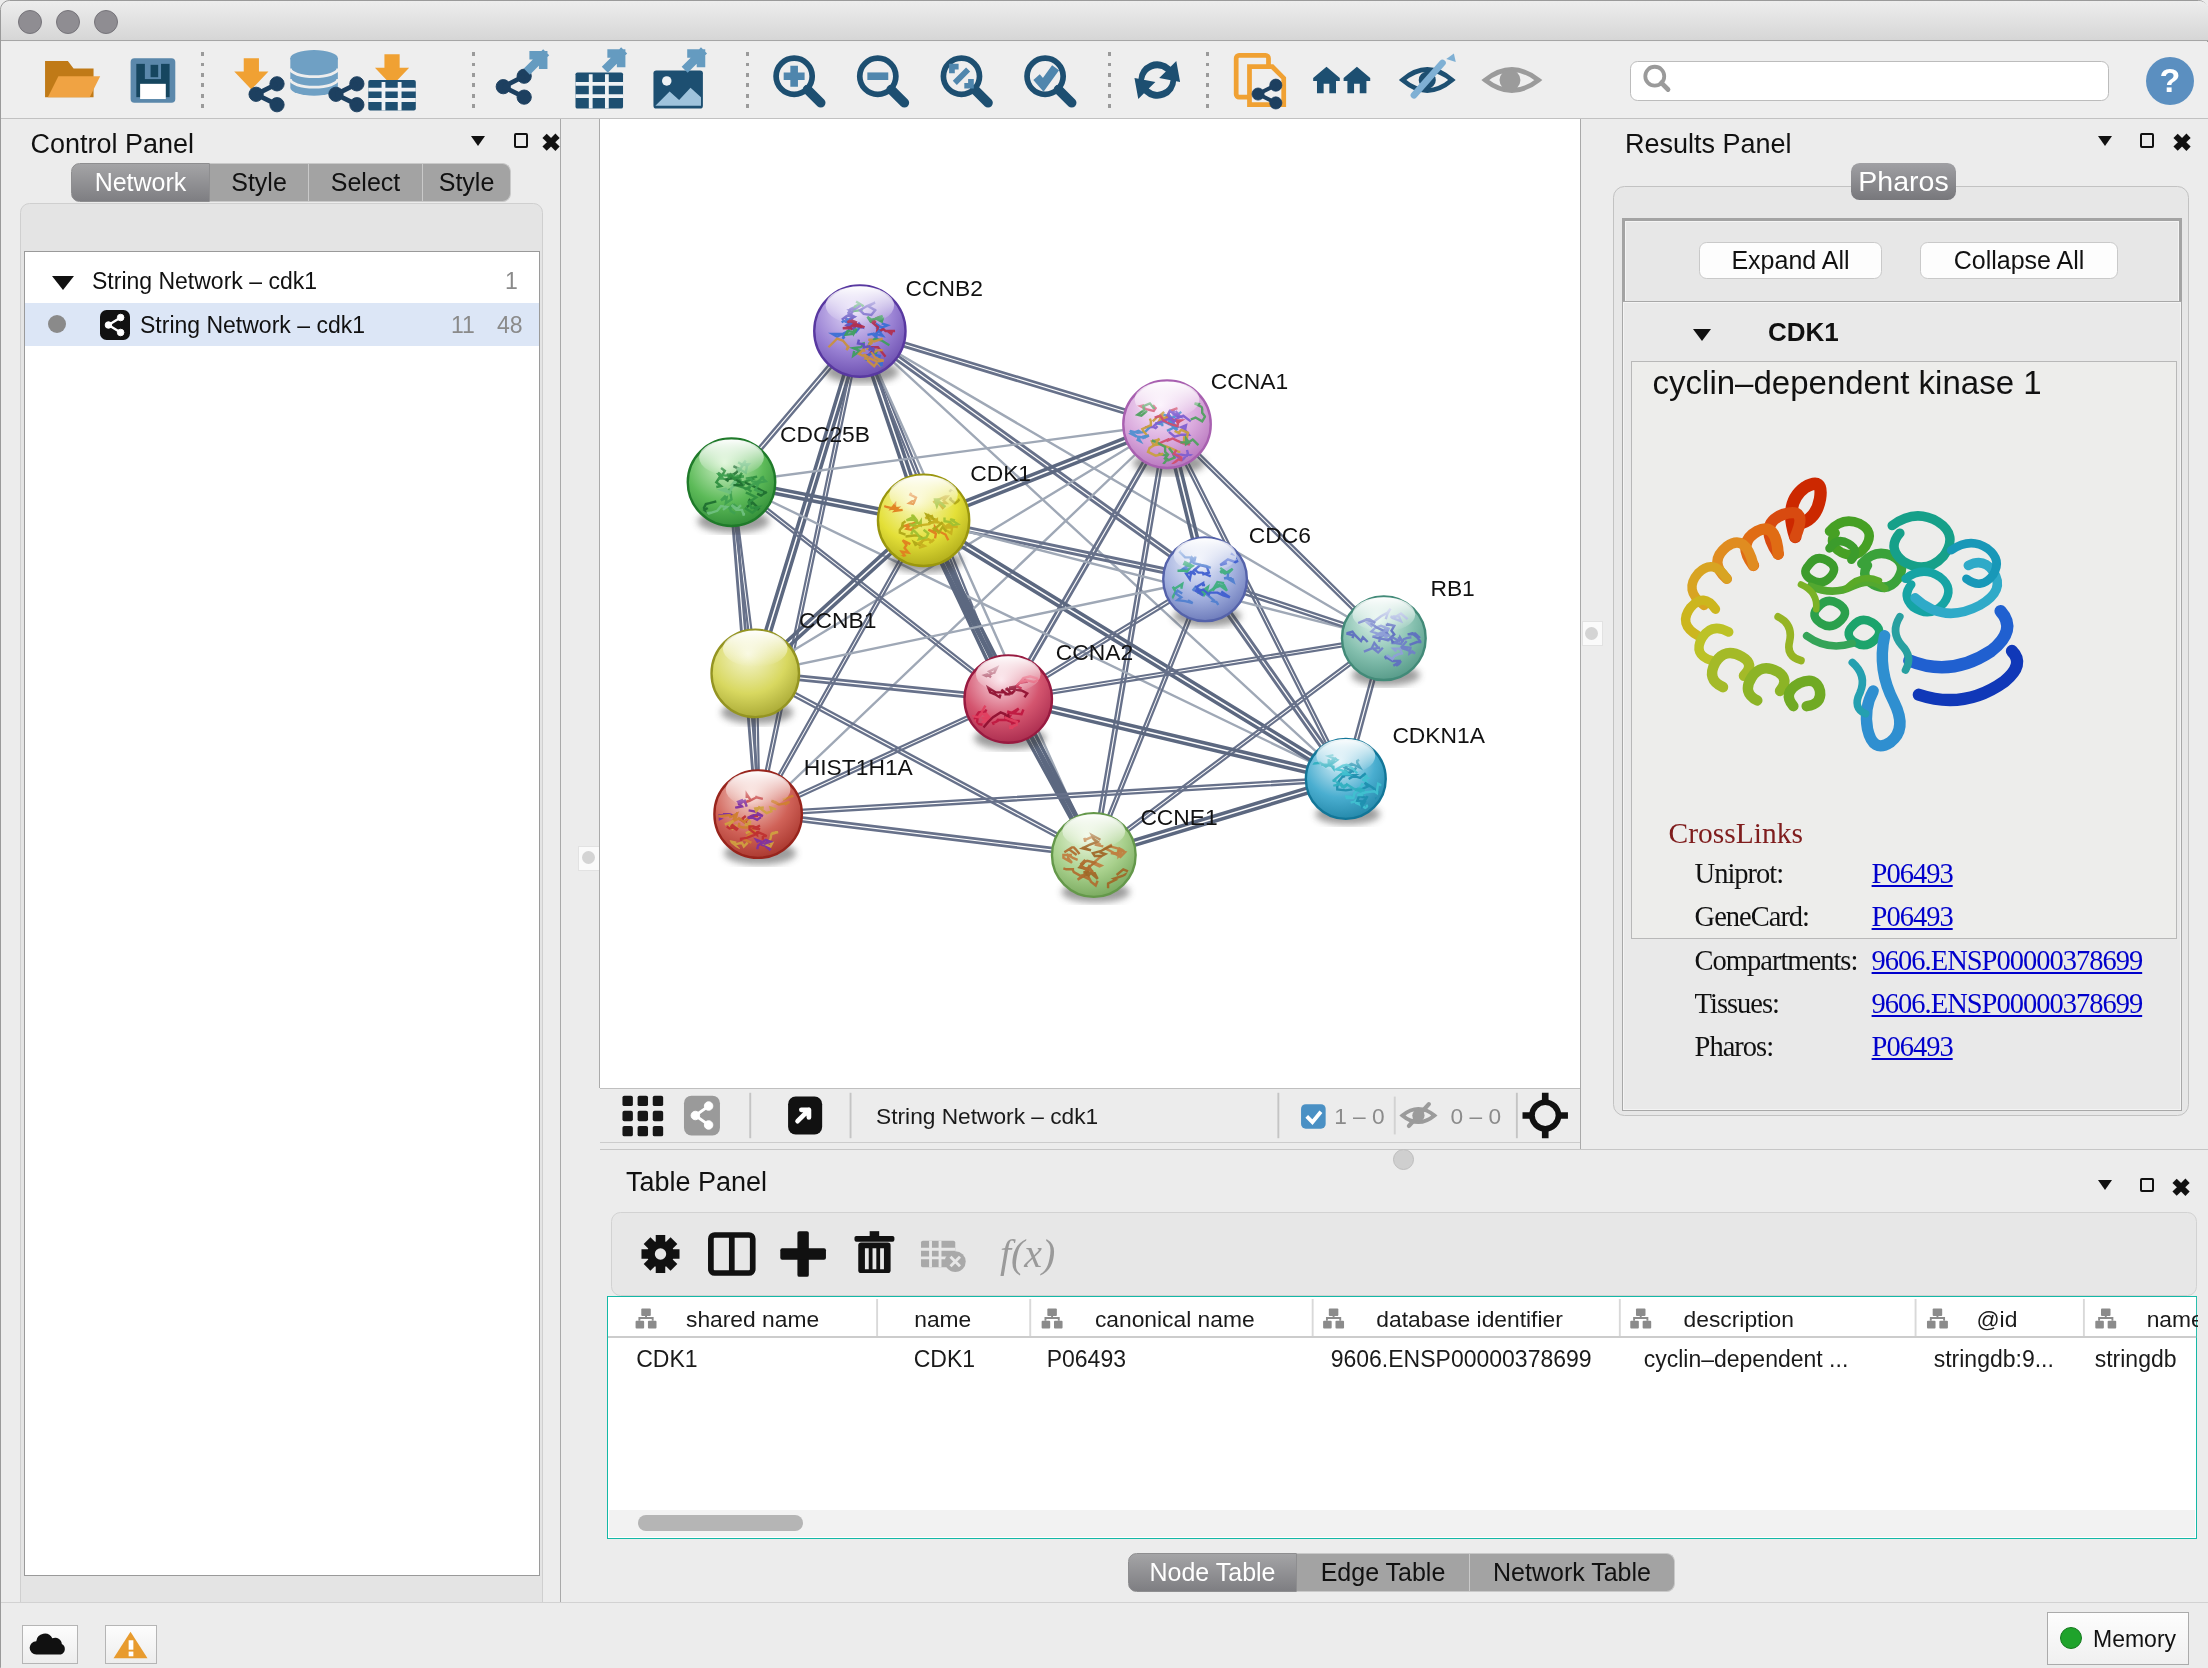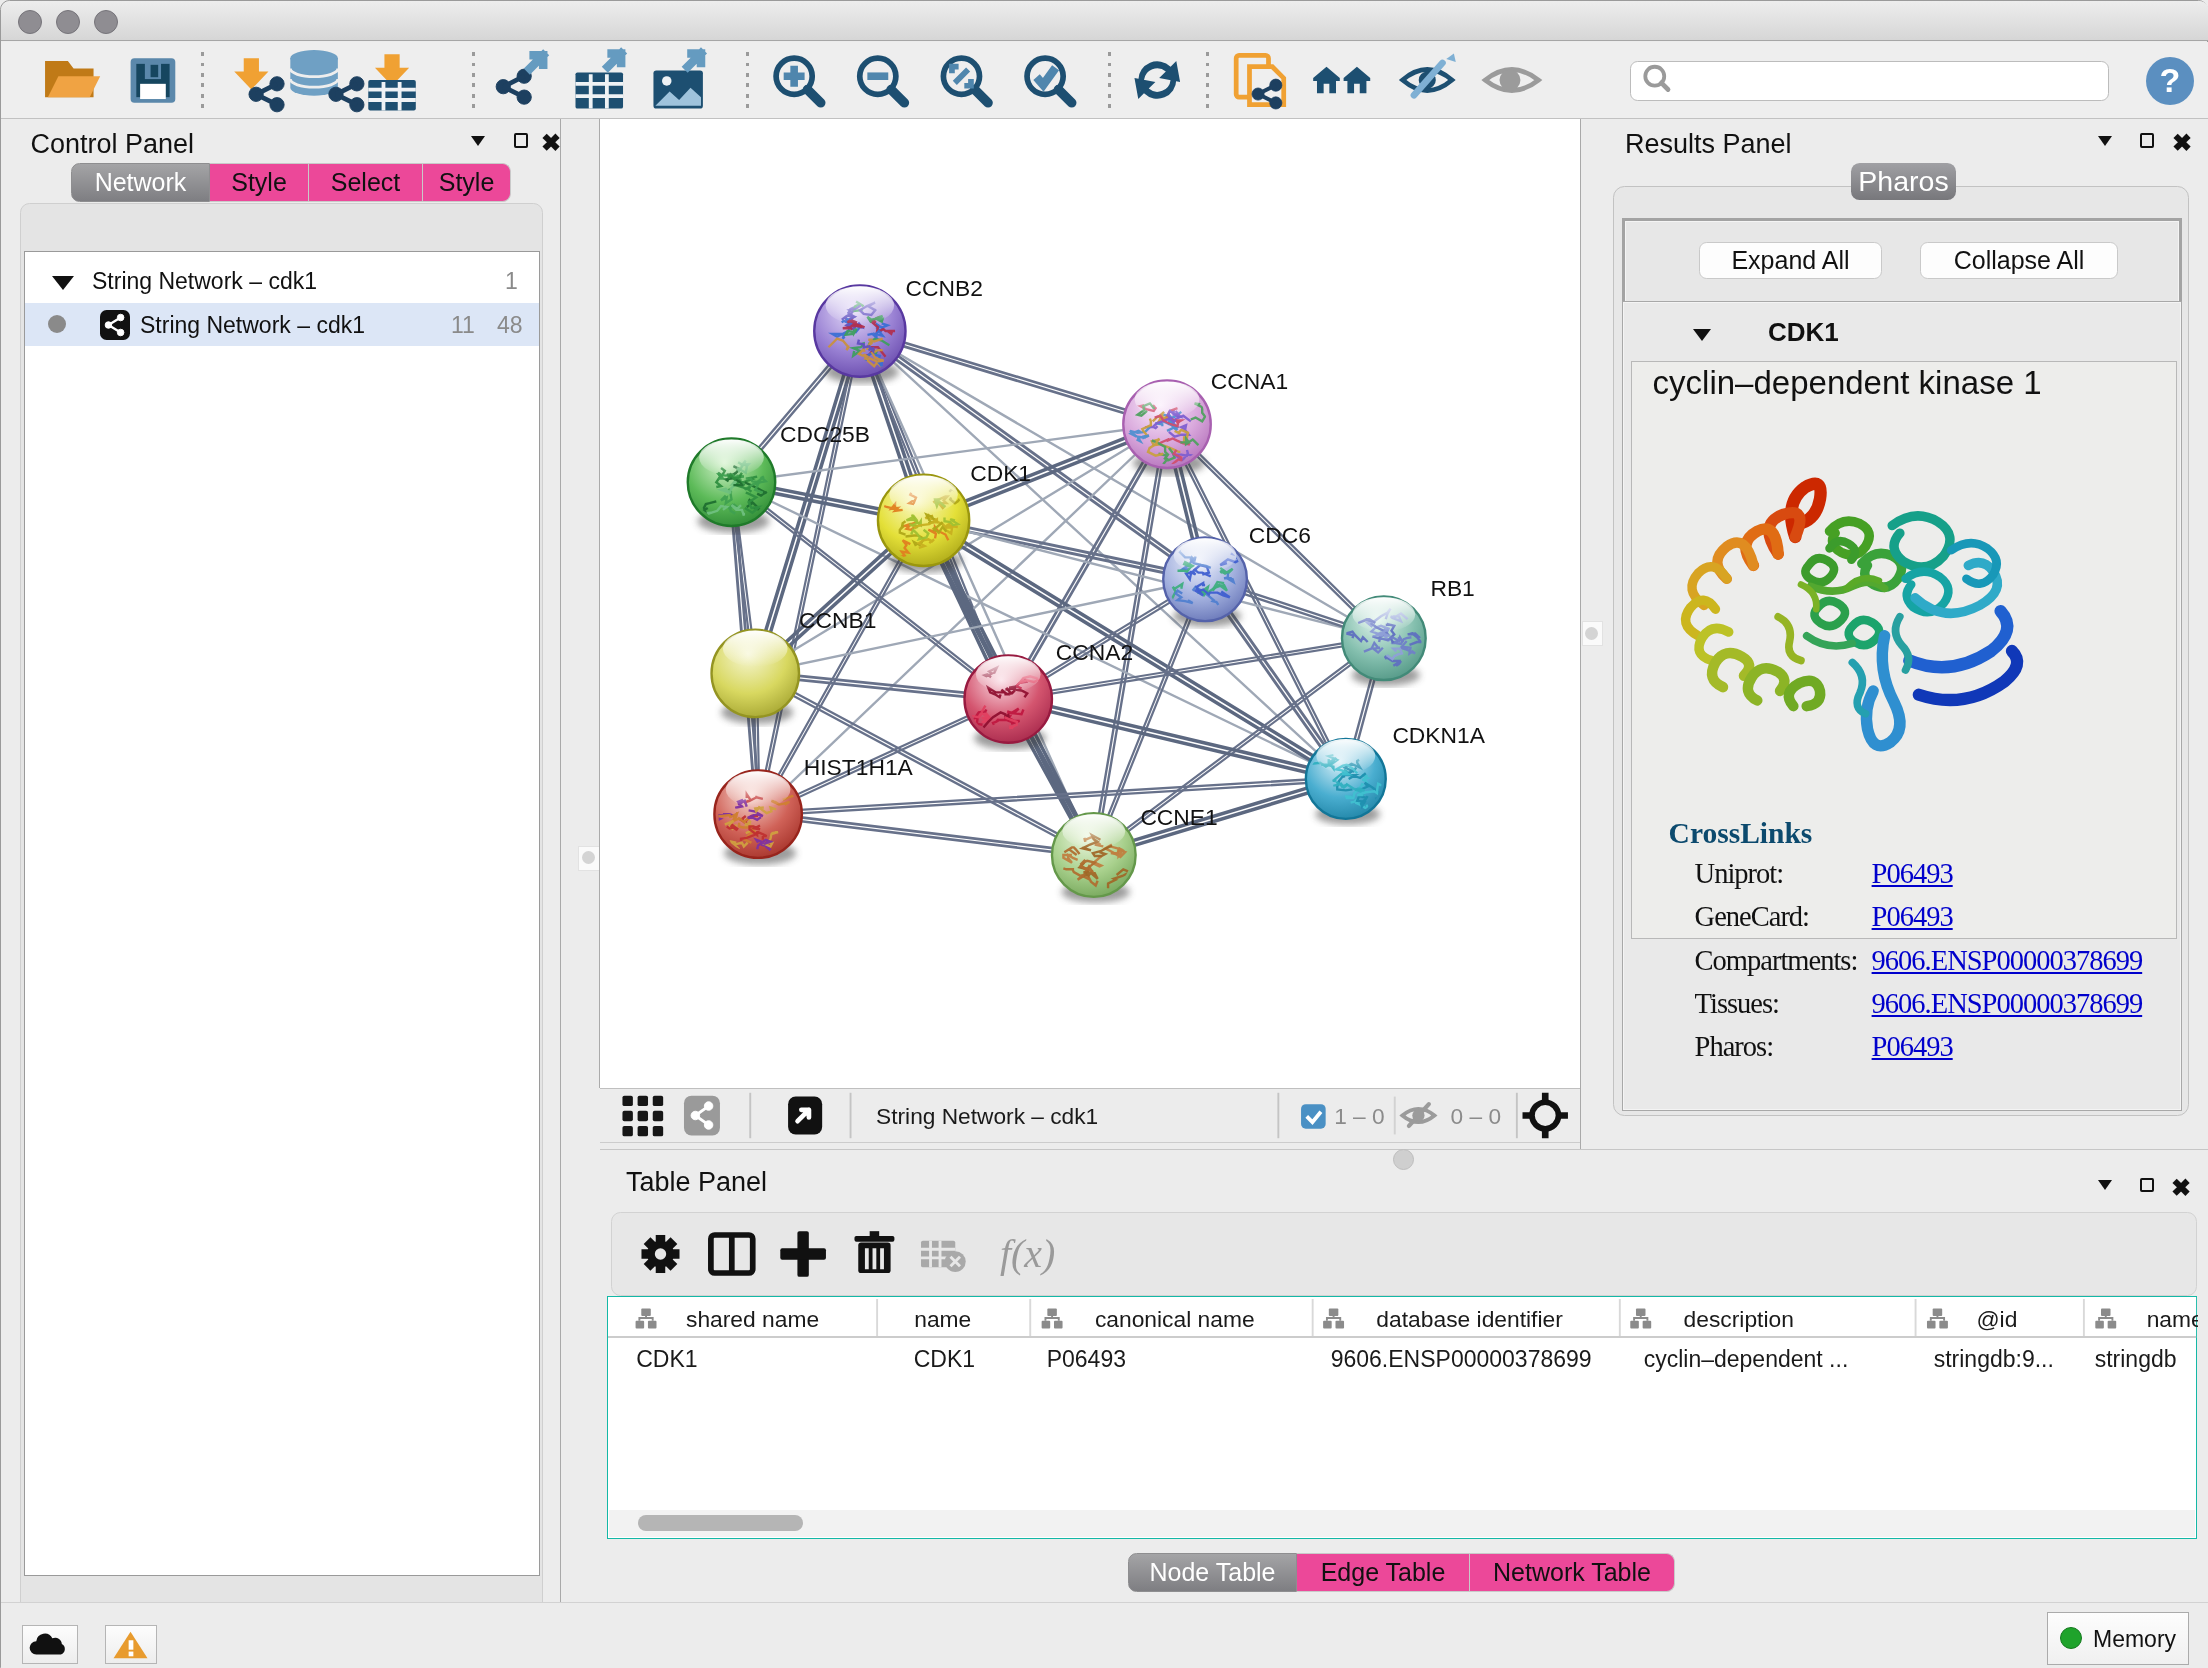--- a/index.html
+++ b/index.html
@@ -26,21 +26,21 @@
 #rightpanel{position:absolute;left:1579px;top:118px;width:630px;height:1030px;background:#ececec;border-left:1.9px solid #a9a9a9}
 #tablepanel{position:absolute;left:599px;top:1148px;width:1609px;height:453px;background:#ececec;border-top:1px solid #c6c6c6}
 #statusbar{position:absolute;left:0;top:1601px;width:2208px;height:68px;background:#ececec;border-top:1.9px solid #d2d2d2}
 .paneltitle{font-size:27px;color:#111}
 
 .wico-tri{width:0;height:0;border-left:7.6px solid transparent;border-right:7.6px solid transparent;border-top:10.5px solid #111}
 .wico-box{width:14.3px;height:14.3px;border:2.4px solid #111;border-radius:1.9px}
 .xmark{font-size:24px;font-weight:bold;color:#111;line-height:1}
 
 .seg{position:absolute;display:flex}
-.seg div{height:39px;background:#ec4899;border:1px solid #c9c9c9;border-left:none;
+.seg div{height:39px;background:#a3a3a3;border:1px solid #c9c9c9;border-left:none;
   font-size:25px;color:#111;text-align:center;line-height:37px}
 .seg div:first-child{border-left:1px solid #c9c9c9;border-radius:8.6px 0 0 8.6px}
 .seg div:last-child{border-radius:0 8.6px 8.6px 0}
 .seg div.sel{background:linear-gradient(#a4a4a6,#7e7e82);color:#fff;border-color:#8e8e90}
 .serifrow{font-family:"Liberation Serif",serif;font-size:28.5px;letter-spacing:-1px;color:#111}
 .seriflink{font-family:"Liberation Serif",serif;font-size:28.5px;letter-spacing:-1px;color:#0000cc;text-decoration:underline}
 </style>
 </head>
 <body>
 <div id="win">
@@ -771,21 +771,21 @@
   <path d="M256 196 Q300 214 342 186 Q370 164 352 144" stroke="#2060d0" stroke-width="13"></path>
   <path d="M266 232 Q314 248 356 218 Q378 200 364 186" stroke="#1038b8" stroke-width="13"></path>
   <path d="M300 80 Q320 66 338 78 Q354 90 344 106 Q332 122 316 110" stroke="#1898b8" stroke-width="9"></path>
   <path d="M190 120 Q206 104 224 112" stroke="#5aaa28" stroke-width="7"></path>
   <path d="M142 116 Q160 124 158 142" stroke="#7ab226" stroke-width="7"></path>
   <path d="M196 198 Q212 212 204 230 Q196 246 210 252" stroke="#24a0b0" stroke-width="8"></path>
   <path d="M246 150 Q236 166 248 180 Q260 192 252 206" stroke="#28a0a0" stroke-width="8"></path>
   <path d="M118 150 Q134 158 130 176 Q126 192 142 196" stroke="#96b424" stroke-width="8"></path>
  </g>
 </svg>
-        <div class="abs" style="left:37px;top:455px;font-family:'Liberation Serif',serif;font-size:29.5px;font-weight:bold;color:#0c4a6e">CrossLinks</div>
+        <div class="abs" style="left:37px;top:455px;font-family:'Liberation Serif',serif;font-size:29.5px;font-weight:normal;color:#7f1d1d">CrossLinks</div>
         <div class="abs serifrow" style="left:63px;top:496px">Uniprot:</div>
           <a class="abs seriflink" style="left:240px;top:496px">P06493</a>
         <div class="abs serifrow" style="left:63px;top:539px">GeneCard:</div>
           <a class="abs seriflink" style="left:240px;top:539px">P06493</a>
         <div class="abs serifrow" style="left:63px;top:583px">Compartments:</div>
           <a class="abs seriflink" style="left:240px;top:583px">9606.ENSP00000378699</a>
         <div class="abs serifrow" style="left:63px;top:626px">Tissues:</div>
           <a class="abs seriflink" style="left:240px;top:626px">9606.ENSP00000378699</a>
         <div class="abs serifrow" style="left:63px;top:669px">Pharos:</div>
           <a class="abs seriflink" style="left:240px;top:669px">P06493</a>

